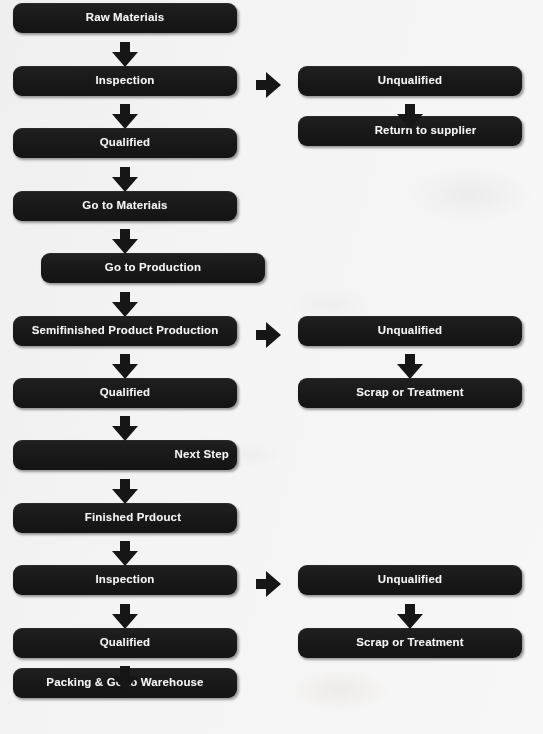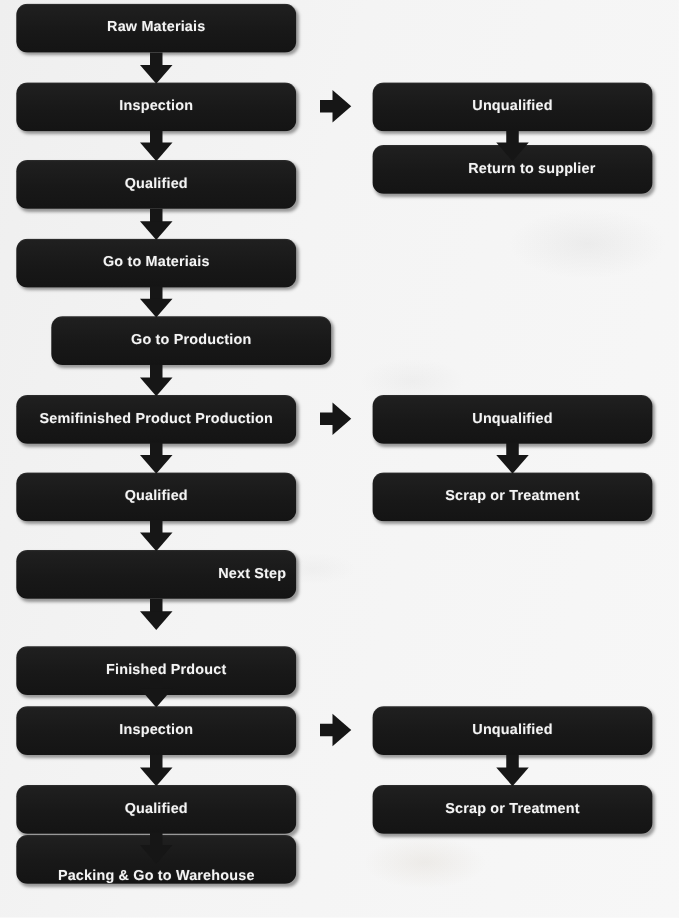--- a/index.html
+++ b/index.html
@@ -29,21 +29,21 @@
       radial-gradient(ellipse 90px 40px at 470px 195px, rgba(150,150,150,0.10), rgba(0,0,0,0) 70%),
       radial-gradient(ellipse 60px 26px at 330px 305px, rgba(150,150,150,0.07), rgba(0,0,0,0) 70%),
       radial-gradient(ellipse 70px 30px at 340px 690px, rgba(160,140,110,0.10), rgba(0,0,0,0) 70%),
       radial-gradient(ellipse 50px 18px at 250px 455px, rgba(150,150,150,0.06), rgba(0,0,0,0) 70%);
   }
 
   
   .node {
     position: absolute;
     box-sizing: border-box;
-    height: 39px;
+    height: 30px;
     border-radius: 9px;
     background: #191919;
     background-image: linear-gradient(180deg, #202020 0%, #181818 55%, #141414 100%);
     box-shadow:
       1.5px 2px 2.5px rgba(0,0,0,0.38),
       inset 0 1px 0 rgba(255,255,255,0.05);
     display: flex;
     align-items: center;
     justify-content: center;
     padding: 0 8px;
@@ -146,33 +146,33 @@
     </div>
 
     <div class="node col-left" style="top:378px;">
       <span class="node-label">Qualified</span>
     </div>
 
     <div class="node col-left" style="top:440px;justify-content:flex-end;">
       <span class="node-label">Next Step</span>
     </div>
 
-    <div class="node col-left" style="top:517px;padding-left:24px;">
+    <div class="node col-left" style="top:503px;padding-left:24px;">
       <span class="node-label">Finished Prdouct</span>
     </div>
 
     <div class="node col-left" style="top:565px;">
       <span class="node-label">Inspection</span>
     </div>
 
     <div class="node col-left" style="top:628px;">
       <span class="node-label">Qualified</span>
     </div>
 
-    <div class="node col-left" style="top:668px;align-items:flex-end;">
+    <div class="node col-left" style="top:668px;">
       <span class="node-label">Packing &amp; Go to Warehouse</span>
     </div>
 
   </div>
 
   <div>
 
     <div class="node col-right" style="top:66px;">
       <span class="node-label">Unqualified</span>
     </div>

